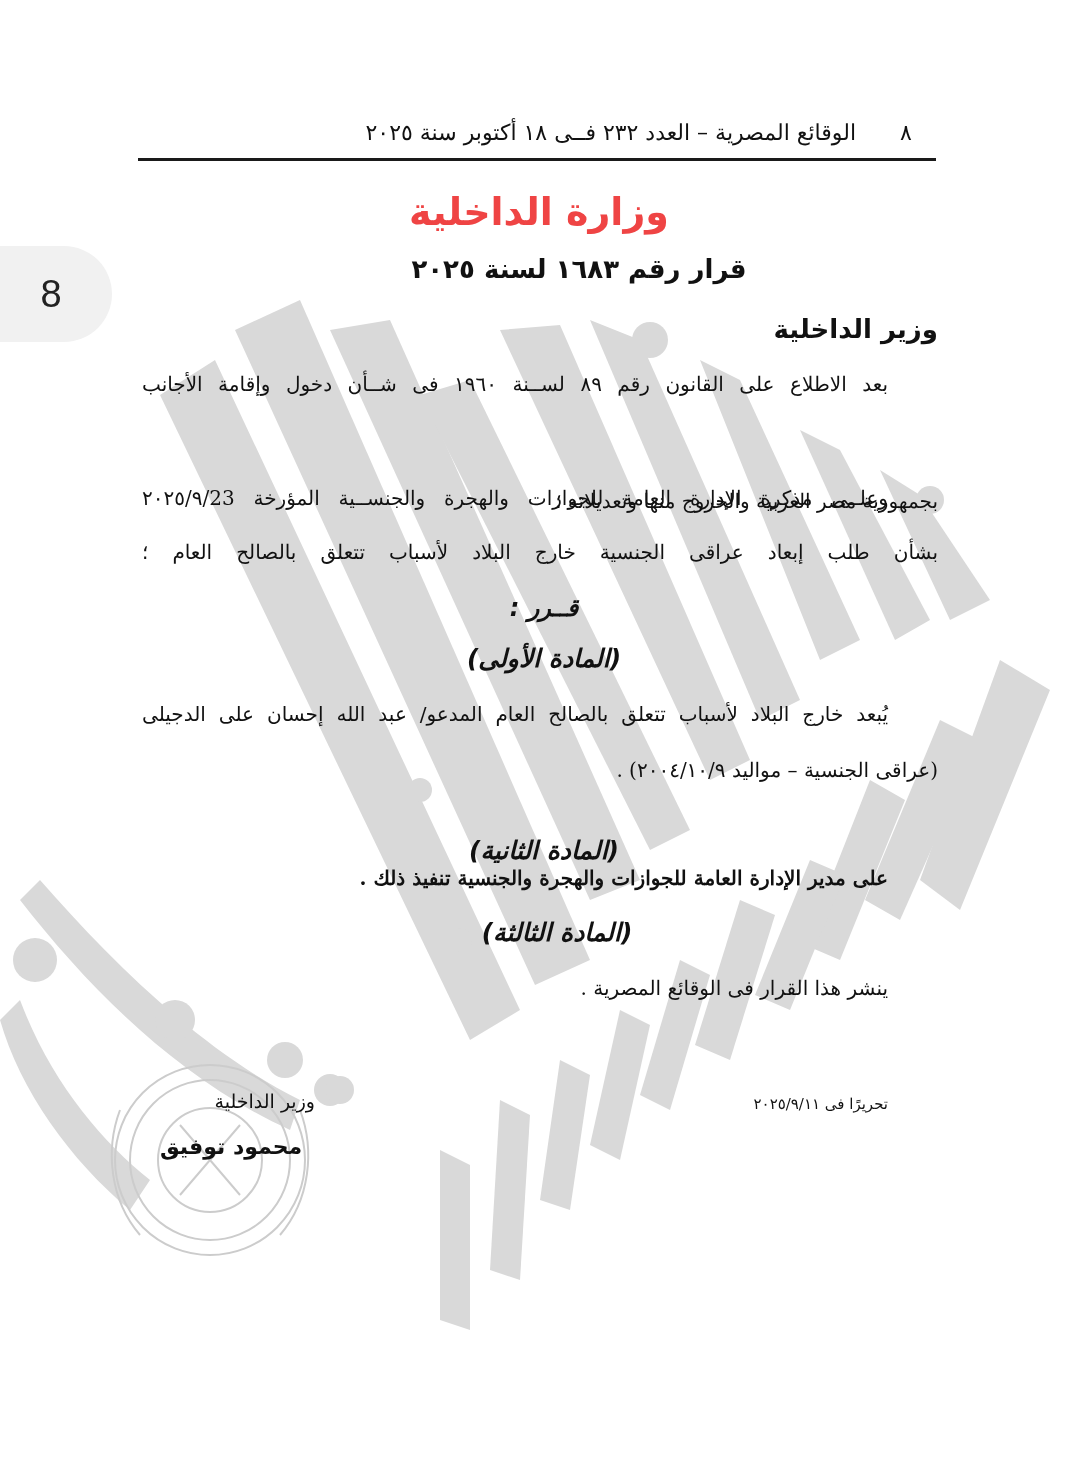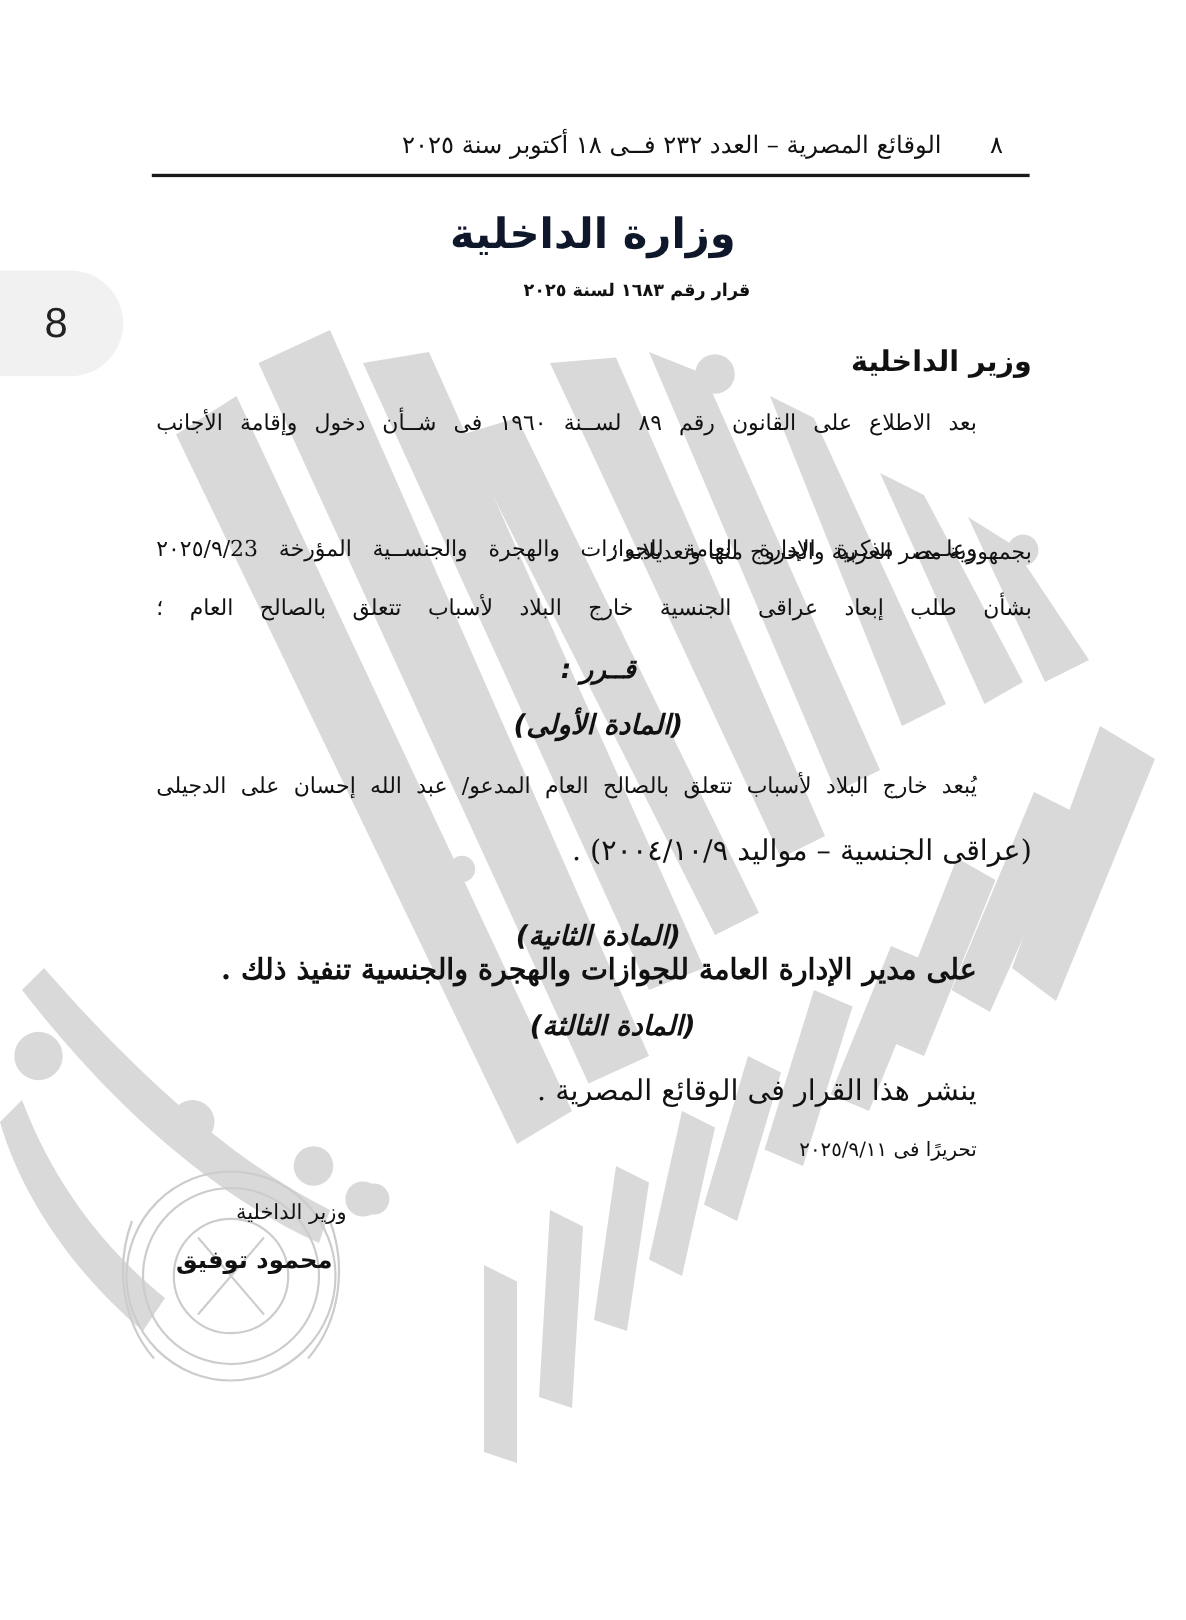--- a/index.html
+++ b/index.html
@@ -79,30 +79,30 @@
     }
     .ministry {
       position: absolute;
       left: 0; width: 1078px;
       top: 190px;
       text-align: center;
       direction: rtl;
       font-family: "DejaVu Sans", sans-serif;
       font-weight: bold;
       font-size: 38px;
-      color: #0f172a;
+      color: #ef4444;
     }
     .decree-no {
       position: absolute;
       left: 0; width: 1078px;
       top: 254px;
       text-align: center;
       direction: rtl;
       font-weight: bold;
-      font-size: 16px;
+      font-size: 26px;
       color: #111;
       padding-left: 80px;
       box-sizing: border-box;
     }
     .minister-heading {
       position: absolute;
       right: 140px;
       top: 314px;
       direction: rtl;
       font-weight: bold;
@@ -132,21 +132,21 @@
       color: #111;
       padding-left: 10px;
       box-sizing: border-box;
       font-style: italic;
     }
     .art-body {
       position: absolute;
       direction: rtl;
       text-align: right;
       font-family: "DejaVu Serif", serif;
-      font-size: 26px;
+      font-size: 20px;
       color: #111;
       white-space: nowrap;
     }
     .art-body.bold-ish { font-family: "DejaVu Sans", sans-serif; font-size: 20px; }
     .signature-title {
       position: absolute;
       left: 170px;
       top: 1090px;
       width: 145px;
       direction: rtl;
@@ -245,17 +245,17 @@
   <div class="center-bold" style="top:644px;">(المادة الأولى)</div>
   <div class="art-body bold-ish" style="right:190px; top:702px; width:746px; text-align:justify; text-align-last:justify;">يُبعد خارج البلاد لأسباب تتعلق بالصالح العام المدعو/ عبد الله إحسان على الدجيلى</div>
   <div class="art-body" style="right:140px; top:758px;">(عراقى الجنسية – مواليد ٢٠٠٤/١٠/٩) .</div>
 
   <div class="center-bold" style="top:808px;margin-top:28px;">(المادة الثانية)</div>
   <div class="art-body" style="right:190px; top:866px;font-weight:bold;">على مدير الإدارة العامة للجوازات والهجرة والجنسية تنفيذ ذلك .</div>
 
   <div class="center-bold" style="top:918px;padding-left:36px;">(المادة الثالثة)</div>
   <div class="art-body" style="right:190px; top:976px;">ينشر هذا القرار فى الوقائع المصرية .</div>
 
-  <div class="art-body" style="right:190px; top:1034px; font-size:18px;">تحريرًا فى ٢٠٢٥/٩/١١</div>
+  <div class="art-body" style="right:190px; top:1095px; font-size:15px;">تحريرًا فى ٢٠٢٥/٩/١١</div>
 
   <div class="signature-title">وزير الداخلية</div>
   <div class="signature-name">محمود توفيق</div>
 </div>
 
 </body></html>

